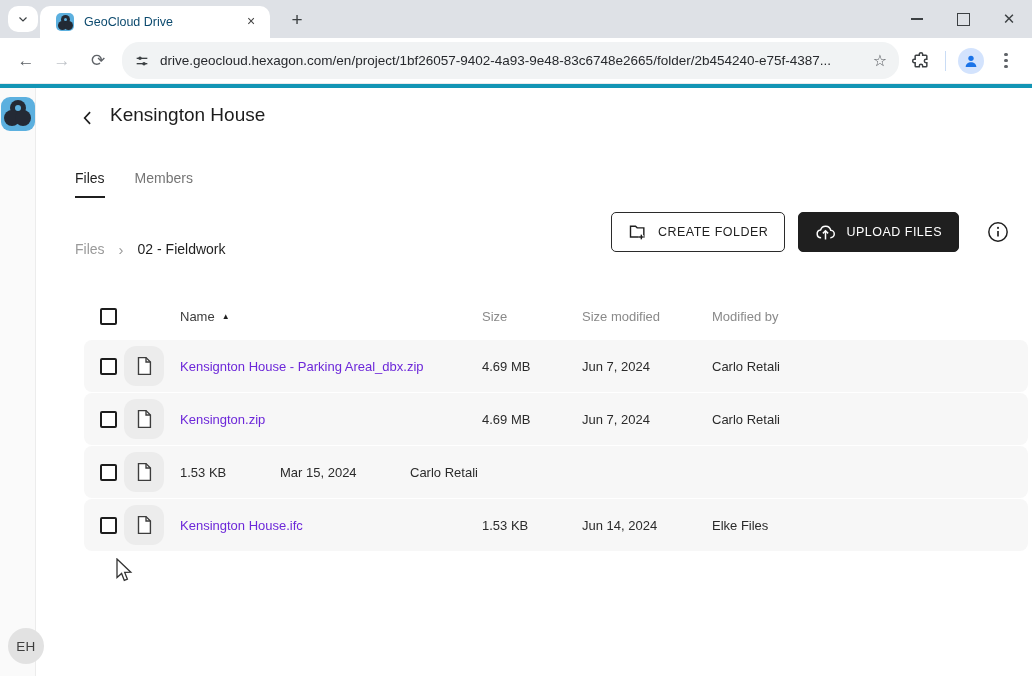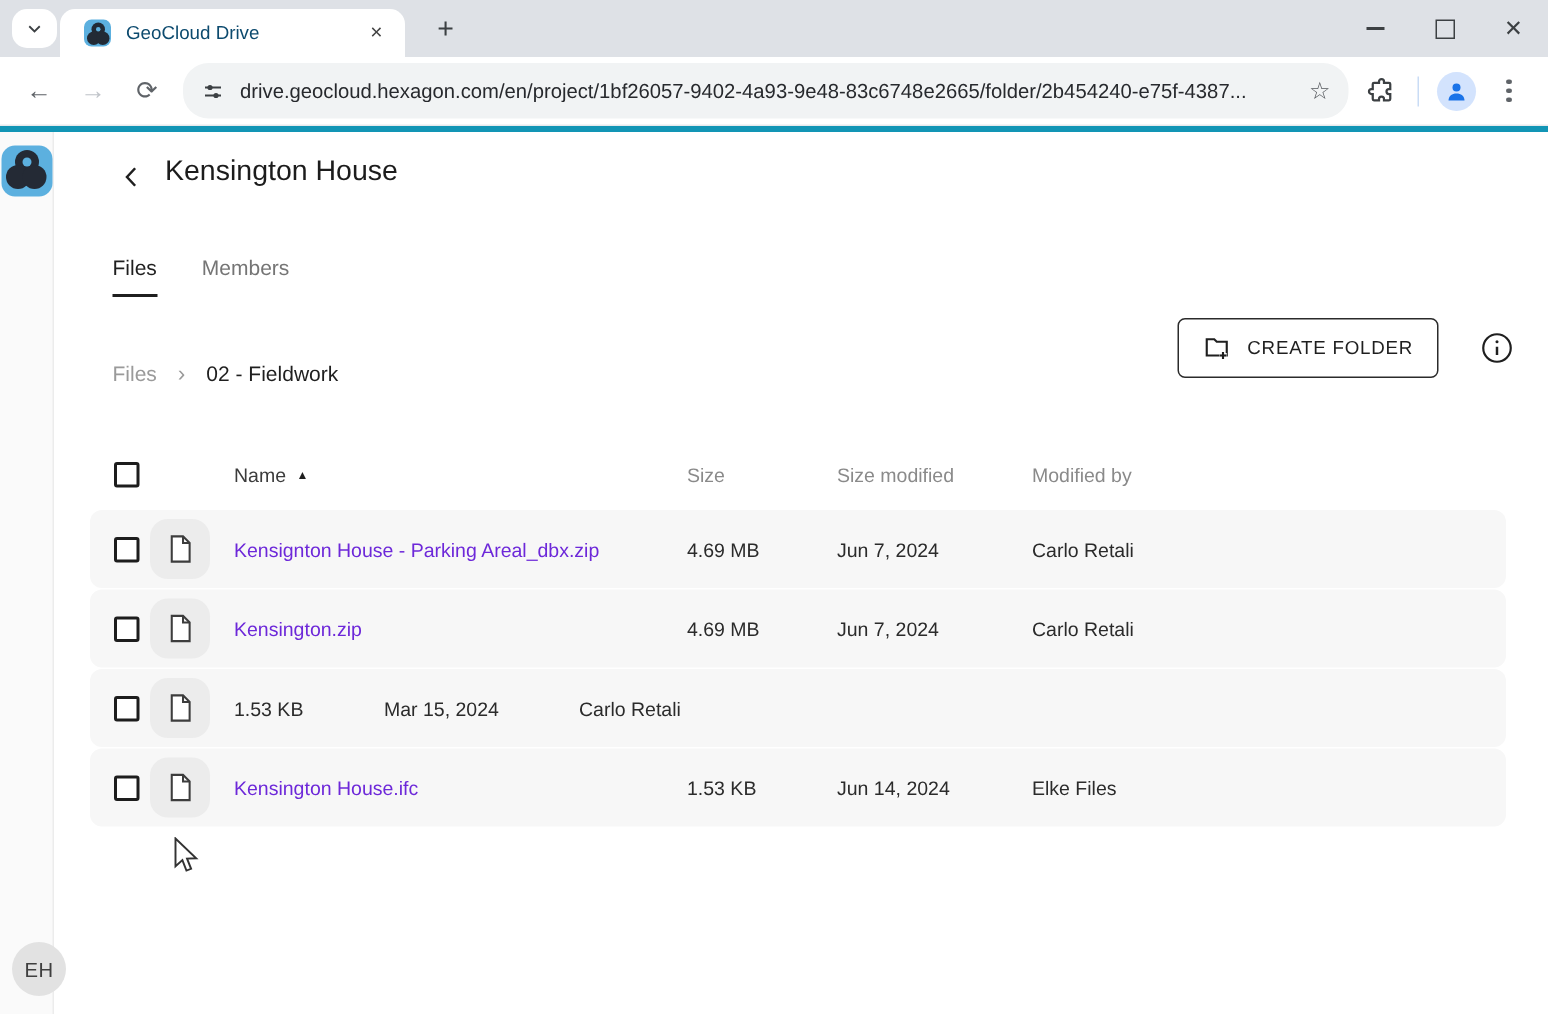--- a/index.html
+++ b/index.html
@@ -72,21 +72,21 @@
     font-size:12.5px; font-weight:500; letter-spacing:.5px; padding:0 16px;}
   .btn-outline{ background:#fff; border:1px solid #2b2b2b; color:#1f1f1f;}
   .btn-dark{ background:var(--btn-black); color:#fff; border:1px solid var(--btn-black);}
   .info-btn{ margin-left:14px; width:24px; height:24px; display:flex; align-items:center; justify-content:center;}
 
   .breadcrumb{ position:absolute; left:23px; top:153px; display:flex; align-items:center; gap:14px; font-size:14px;}
   .crumb-root{ color:#9a9a9a;}
   .crumb-sep{ color:#9a9a9a; font-size:15px; line-height:1;}
   .crumb-current{ color:#1f1f1f;}
 
-  .file-table{ position:absolute; left:8px; top:204px; width:944px;}
+  .file-table{ position:absolute; left:32px; top:204px; width:944px;}
   .t-row{ display:flex; align-items:center; height:52px; border-radius:8px;}
   .t-head{ height:48px; background:#fff;}
   .t-body .t-row{ background:var(--row-bg); margin-bottom:1px;}
   .cell-check{ width:40px; padding-left:16px; flex:none; display:flex; align-items:center;}
   .checkbox{ width:17px; height:17px; border:2px solid #1d1d1d; border-radius:2px; background:#fff;}
   .cell-icon{ width:56px; flex:none; display:flex; align-items:center;}
   .file-chip{ width:40px; height:40px; border-radius:12px; background:#ececec; display:flex; align-items:center; justify-content:center;}
   .cell-name{ width:302px; flex:none; font-size:13px; color:#6d28d9; white-space:nowrap; overflow:hidden;}
   .cell-size{ width:100px; flex:none; font-size:13px; color:#2b2b2b;}
   .cell-date{ width:130px; flex:none; font-size:13px; color:#2b2b2b;}
@@ -184,20 +184,28 @@
     <div class="actions">
       <button class="btn btn-outline">
         <svg width="20" height="20" viewBox="0 0 24 24">
           <path d="M3 5h6l2 2h8v11H3z" fill="none" stroke="#1f1f1f" stroke-width="1.7"></path>
           <line x1="13" y1="18" x2="19" y2="18" stroke="#fff" stroke-width="4"></line>
           <line x1="16" y1="15.2" x2="16" y2="20.8" stroke="#1f1f1f" stroke-width="1.7"></line>
           <line x1="13.2" y1="18" x2="18.8" y2="18" stroke="#1f1f1f" stroke-width="1.7"></line>
         </svg>
         <span>CREATE FOLDER</span>
       </button>
+      <button class="btn btn-dark">
+        <svg width="21" height="21" viewBox="0 0 24 24">
+          <path d="M7 18a4.5 4.5 0 0 1-.6-8.96A6 6 0 0 1 18 9.5 4 4 0 0 1 17.5 18" fill="none" stroke="#fff" stroke-width="1.7"></path>
+          <polyline points="9,13 12,10 15,13" fill="none" stroke="#fff" stroke-width="1.7"></polyline>
+          <line x1="12" y1="10.5" x2="12" y2="20" stroke="#fff" stroke-width="1.7"></line>
+        </svg>
+        <span>UPLOAD FILES</span>
+      </button>
       <div class="info-btn">
         <svg width="22" height="22" viewBox="0 0 24 24">
           <circle cx="12" cy="12" r="10" fill="none" stroke="#1f1f1f" stroke-width="1.6"></circle>
           <line x1="12" y1="11" x2="12" y2="17" stroke="#1f1f1f" stroke-width="1.8"></line>
           <circle cx="12" cy="7.5" r="1.1" fill="#1f1f1f"></circle>
         </svg>
       </div>
     </div>
 
     <div class="breadcrumb">

